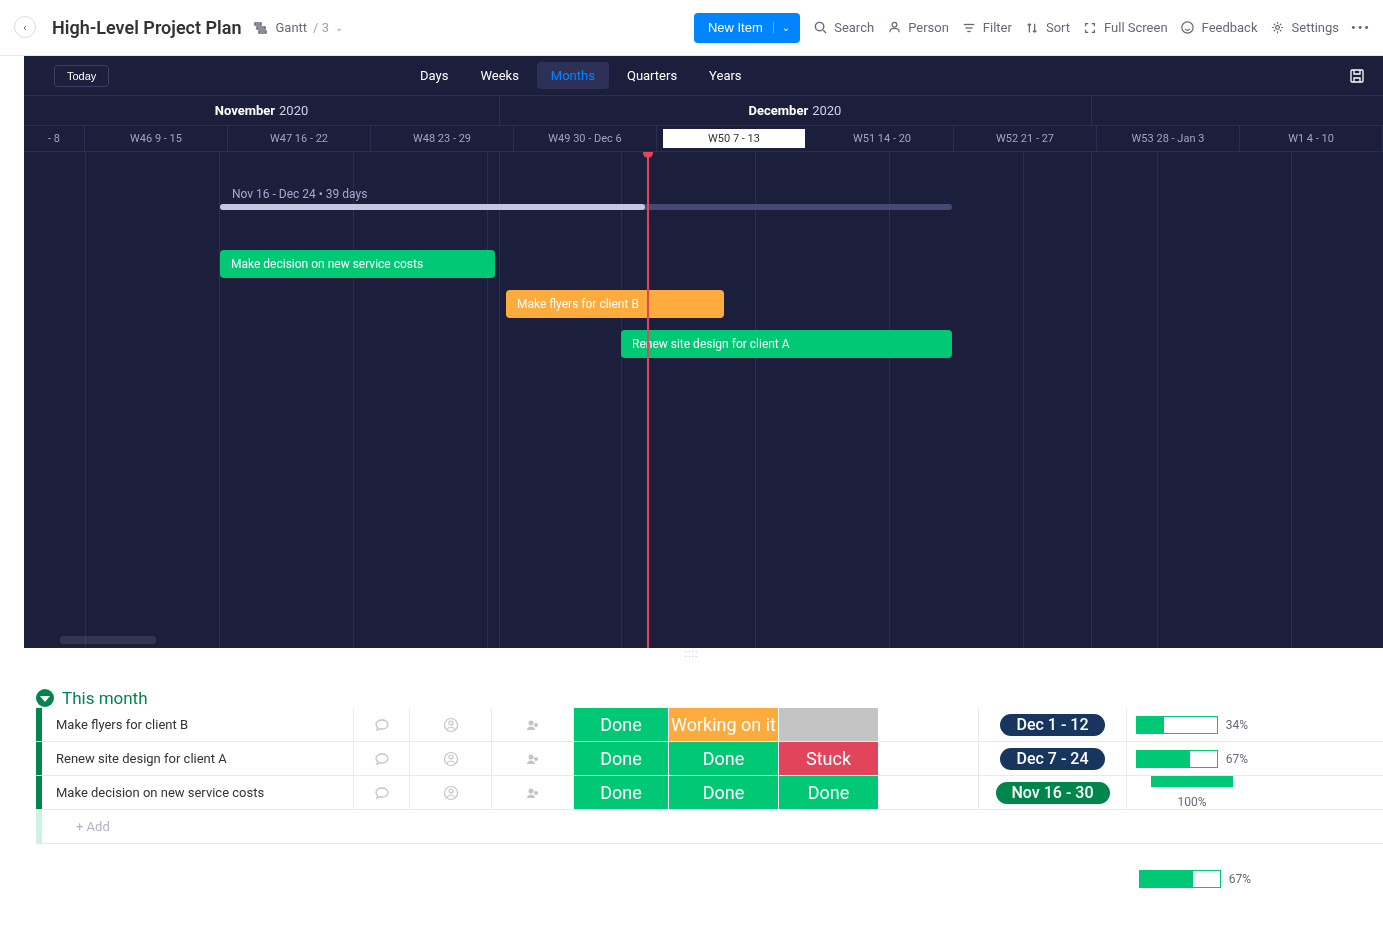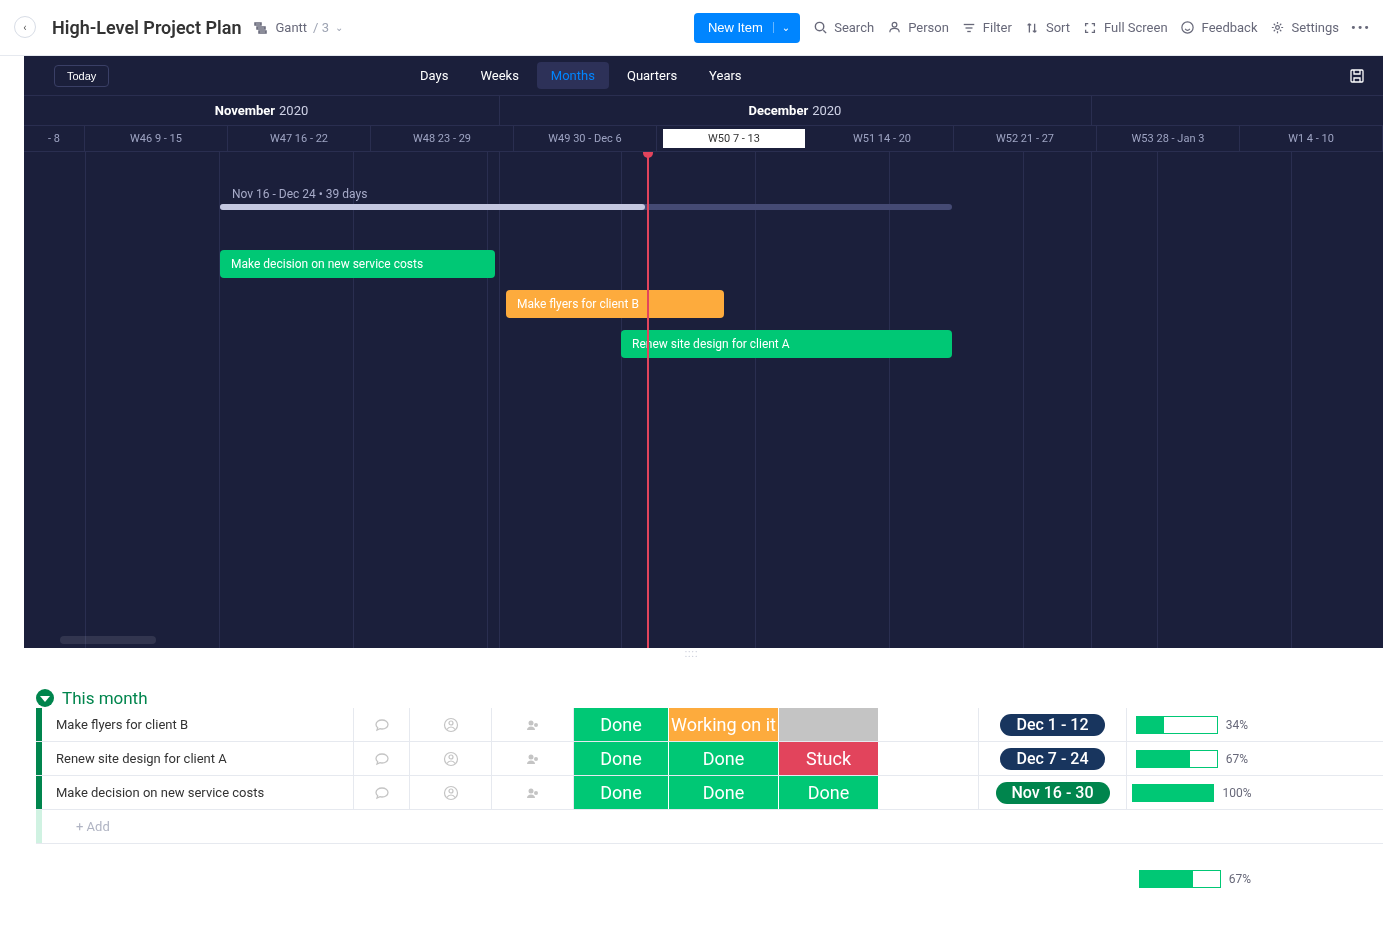--- a/index.html
+++ b/index.html
@@ -419,21 +419,21 @@
             </svg>
           </span>
         </div>
         <div class="cell status st-done" style="width:95px;">Done</div>
         <div class="cell status st-done" style="width:110px;">Done</div>
         <div class="cell status st-done" style="width:100px;">Done</div>
         <div class="cell" style="width:100px;"></div>
         <div class="cell" style="width:148px;">
           <span class="timeline-pill green">Nov 16 - 30</span>
         </div>
-        <div class="cell progress-cell" style="width:130px; border-right:none;">
+        <div class="cell progress-cell" style="width:130px; border-right:none;flex-direction:column;">
           <div class="prog-track">
             <div class="prog-fill" style="width:100%;"></div>
           </div>
           <span class="pct">100%</span>
         </div>
       </div>
     </div>
 
   <div class="add-row" style="border-bottom:1px solid #e6e9ef;">
     <div class="row-handle"></div>

